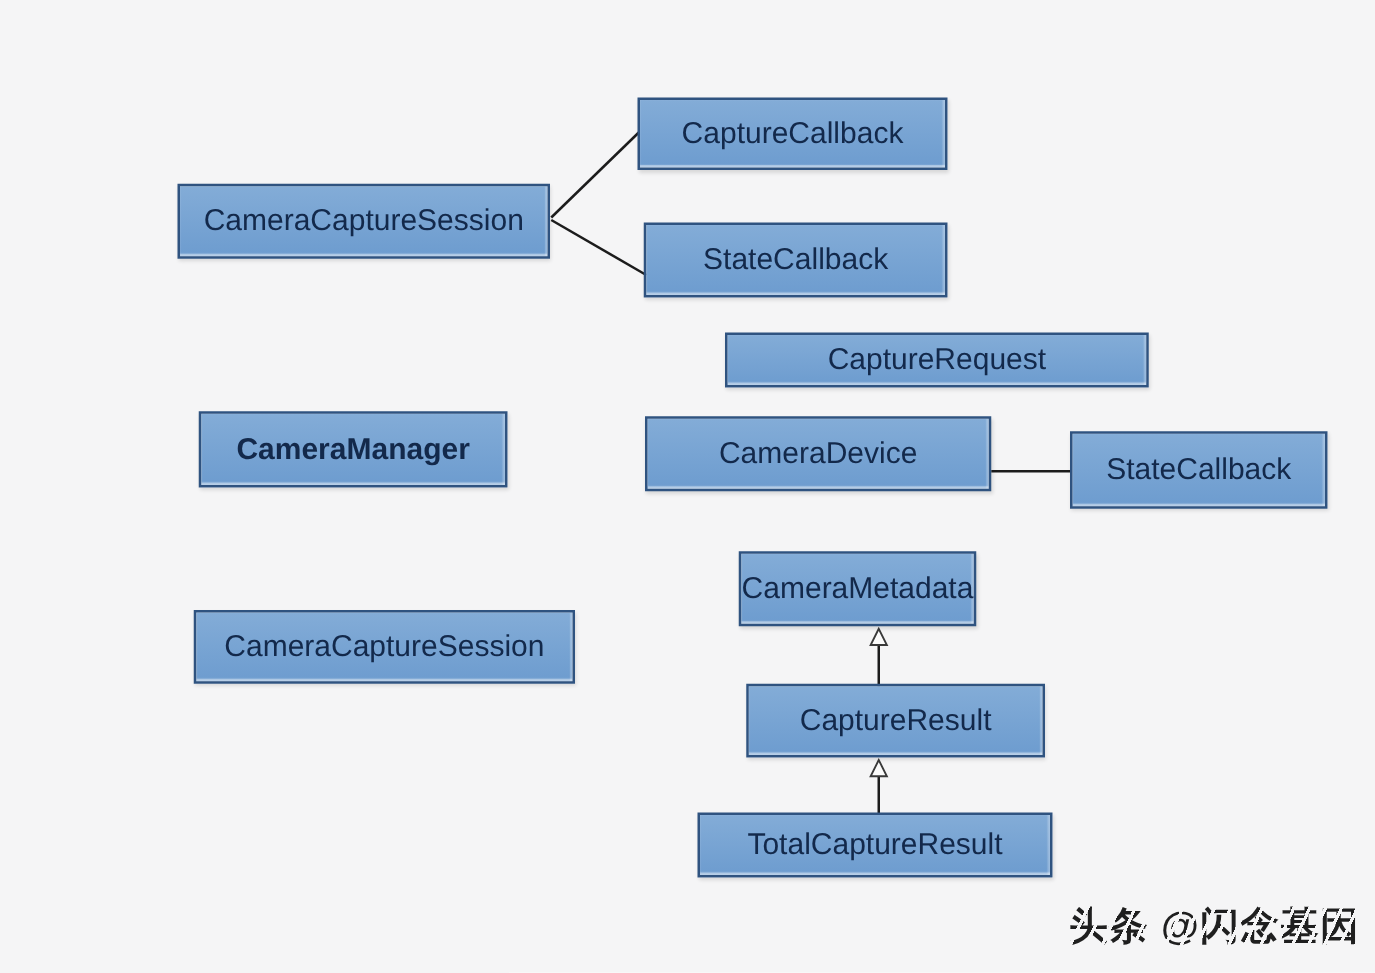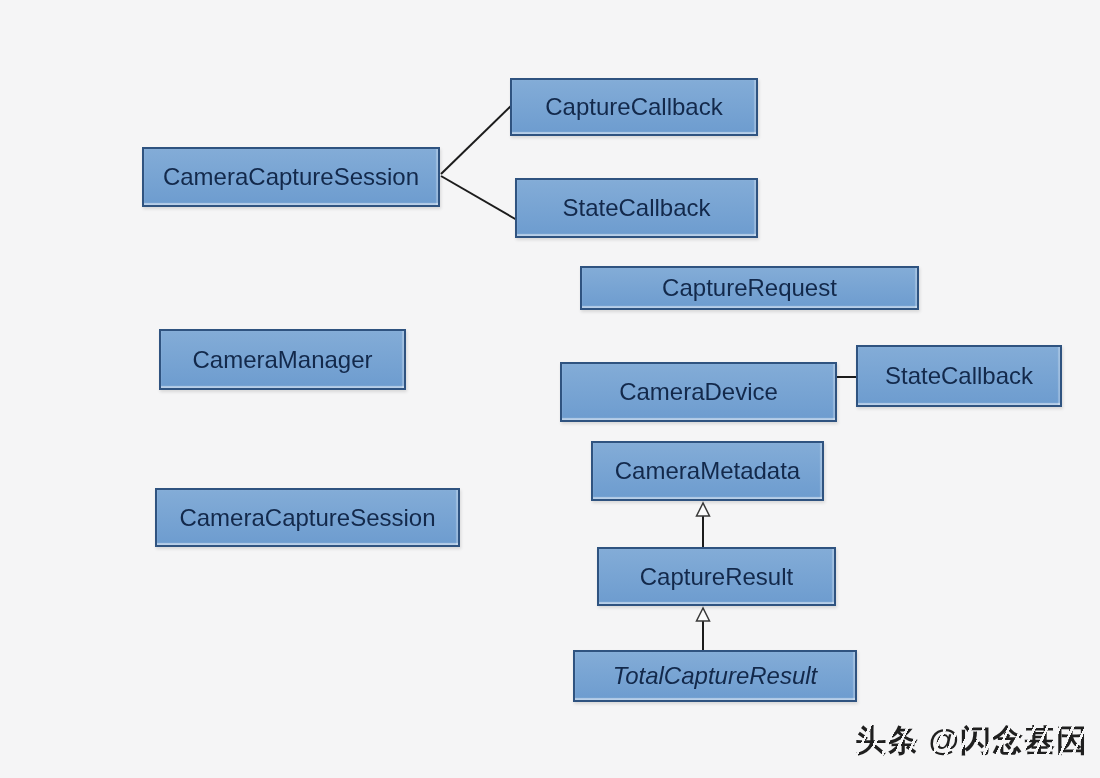--- a/index.html
+++ b/index.html
@@ -93,38 +93,38 @@
       </div>
       <div class="node" style="left: 142px; top: 147px; width: 298px; height: 60px;">
         <span>CameraCaptureSession</span>
       </div>
       <div class="node" style="left: 515px; top: 178px; width: 243px; height: 60px;">
         <span>StateCallback</span>
       </div>
       <div class="node" style="left: 580px; top: 266px; width: 339px; height: 44px;">
         <span>CaptureRequest</span>
       </div>
-      <div class="node" style="left: 159px; top: 329px; width: 247px; height: 61px;">
+      <div class="node" style="left: 159px; top: 329px; width: 247px; height: 61px; font-weight: bold;">
         <span>CameraManager</span>
       </div>
-      <div class="node" style="left: 516px; top: 362px; width: 277px; height: 60px; margin-left: 44px;">
+      <div class="node" style="left: 516px; top: 333px; width: 277px; height: 60px;">
         <span>CameraDevice</span>
       </div>
       <div class="node" style="left: 856px; top: 345px; width: 206px; height: 62px;">
         <span>StateCallback</span>
       </div>
-      <div class="node" style="left: 591px; top: 441px; width: 233px; height: 60px;">
+      <div class="node" style="left: 591px; top: 441px; width: 190px; height: 60px;">
         <span>CameraMetadata</span>
       </div>
       <div class="node" style="left: 155px; top: 488px; width: 305px; height: 59px;">
         <span>CameraCaptureSession</span>
       </div>
       <div class="node" style="left: 597px; top: 547px; width: 239px; height: 59px;">
         <span>CaptureResult</span>
       </div>
-      <div class="node" style="left: 573px; top: 650px; width: 284px; height: 52px; font-style: italic;">
+      <div class="node" style="left: 558px; top: 650px; width: 284px; height: 52px;">
         <span>TotalCaptureResult</span>
       </div>
     </div>
   <div class="watermark">
     <span>头条 @闪念基因</span>
   </div>
 </div>
 
 </body></html>

